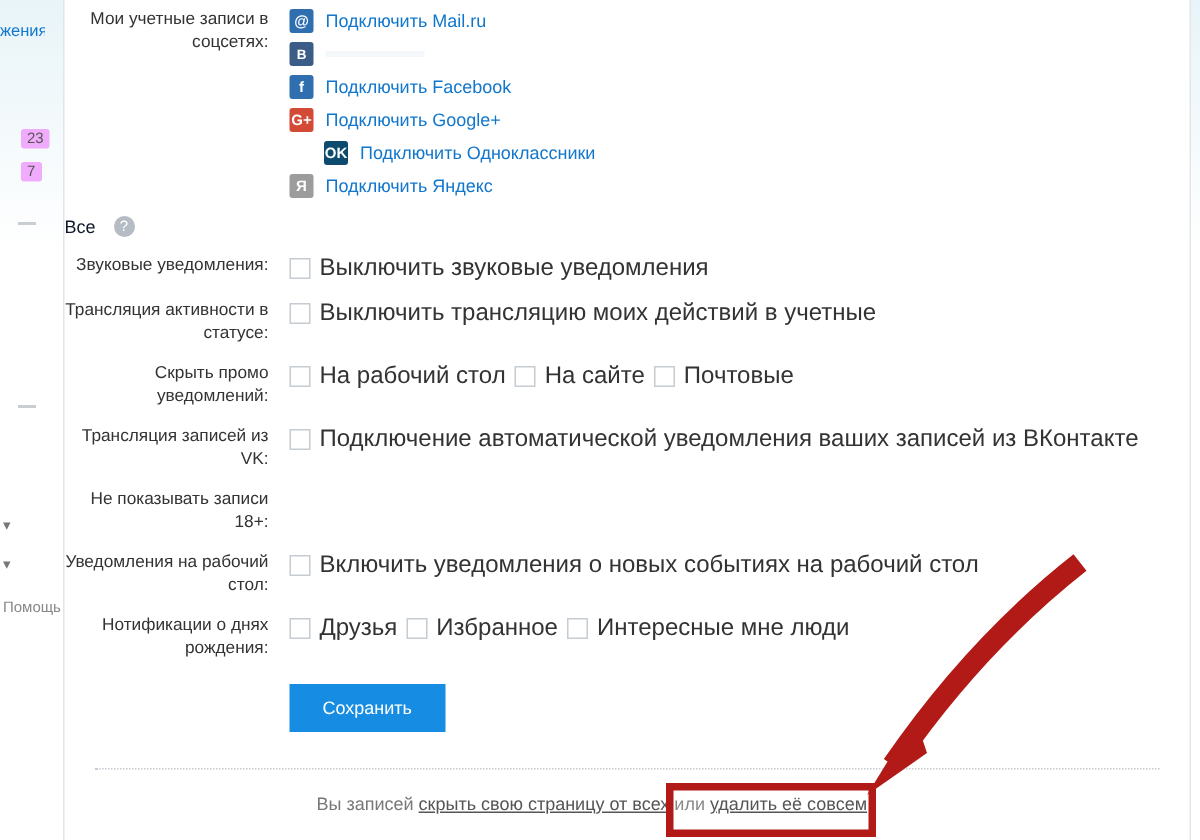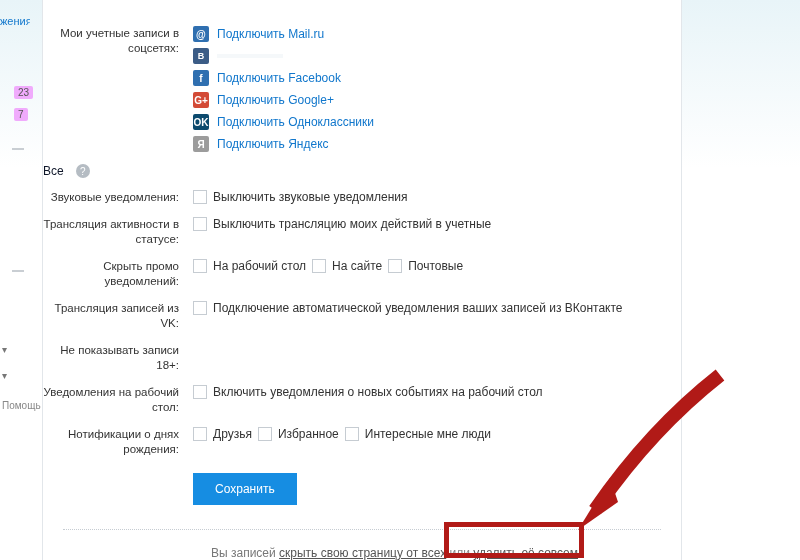--- a/index.html
+++ b/index.html
@@ -62,26 +62,26 @@
     position: absolute;
     left: 2px;
     top: 400px;
     font-size: 10px;
     color: #888;
   }
   .panel {
     position: absolute;
     left: 42px;
     top: 0;
-    width: 640px;
+    width: 752px;
     height: 560px;
     background: #fff;
     border-left: 1px solid #e2e6ea;
     border-right: 1px solid #e2e6ea;
-    padding-top: 20px;
+    padding-top: 0;
   }
   .row {
     display: flex;
     padding: 6px 0 6px 0;
   }
   .label {
     width: 150px;
     text-align: right;
     padding-right: 14px;
     color: #333;
@@ -108,40 +108,40 @@
     width: 16px; height: 16px;
     display: inline-flex;
     align-items: center; justify-content: center;
     color: #fff; font-size: 10px; font-weight: bold;
     border-radius: 2px;
   }
   .mail { background: #2f6fb0; }
   .vk { background: #3b5c86; font-size: 9px; }
   .fb { background: #2f6fb0; }
   .gp { background: #d34a36; }
-  .ok { background: #0c4a6e; }
+  .ok { background: #0c4a6e; margin-left: 23px; }
   .ya { background: #9c9c9c; font-size: 10px; }
   .all-link { color: #0f172a; margin-right: 6px; }
   .help-icon {
     display: inline-flex;
     width: 14px; height: 14px;
     background: #b5bcc3;
     color: #fff;
     border-radius: 50%;
     align-items: center; justify-content: center;
     font-size: 10px;
   }
   .chk-wrap { display: inline-flex; align-items: center; gap: 6px; }
   .chk {
     width: 14px; height: 14px;
     border: 1px solid #c6ccd2;
     background: #fff;
     display: inline-block;
   }
-  .chk-label { font-size: 12px; color: #333; }
+  .chk-label { font-size: 16px; color: #333; }
   .save-btn {
     background: #168de2;
     color: #fff;
     border: none;
     padding: 9px 22px;
     font-size: 12px;
     cursor: pointer;
     margin-top: 4px;
   }
   .footer {

